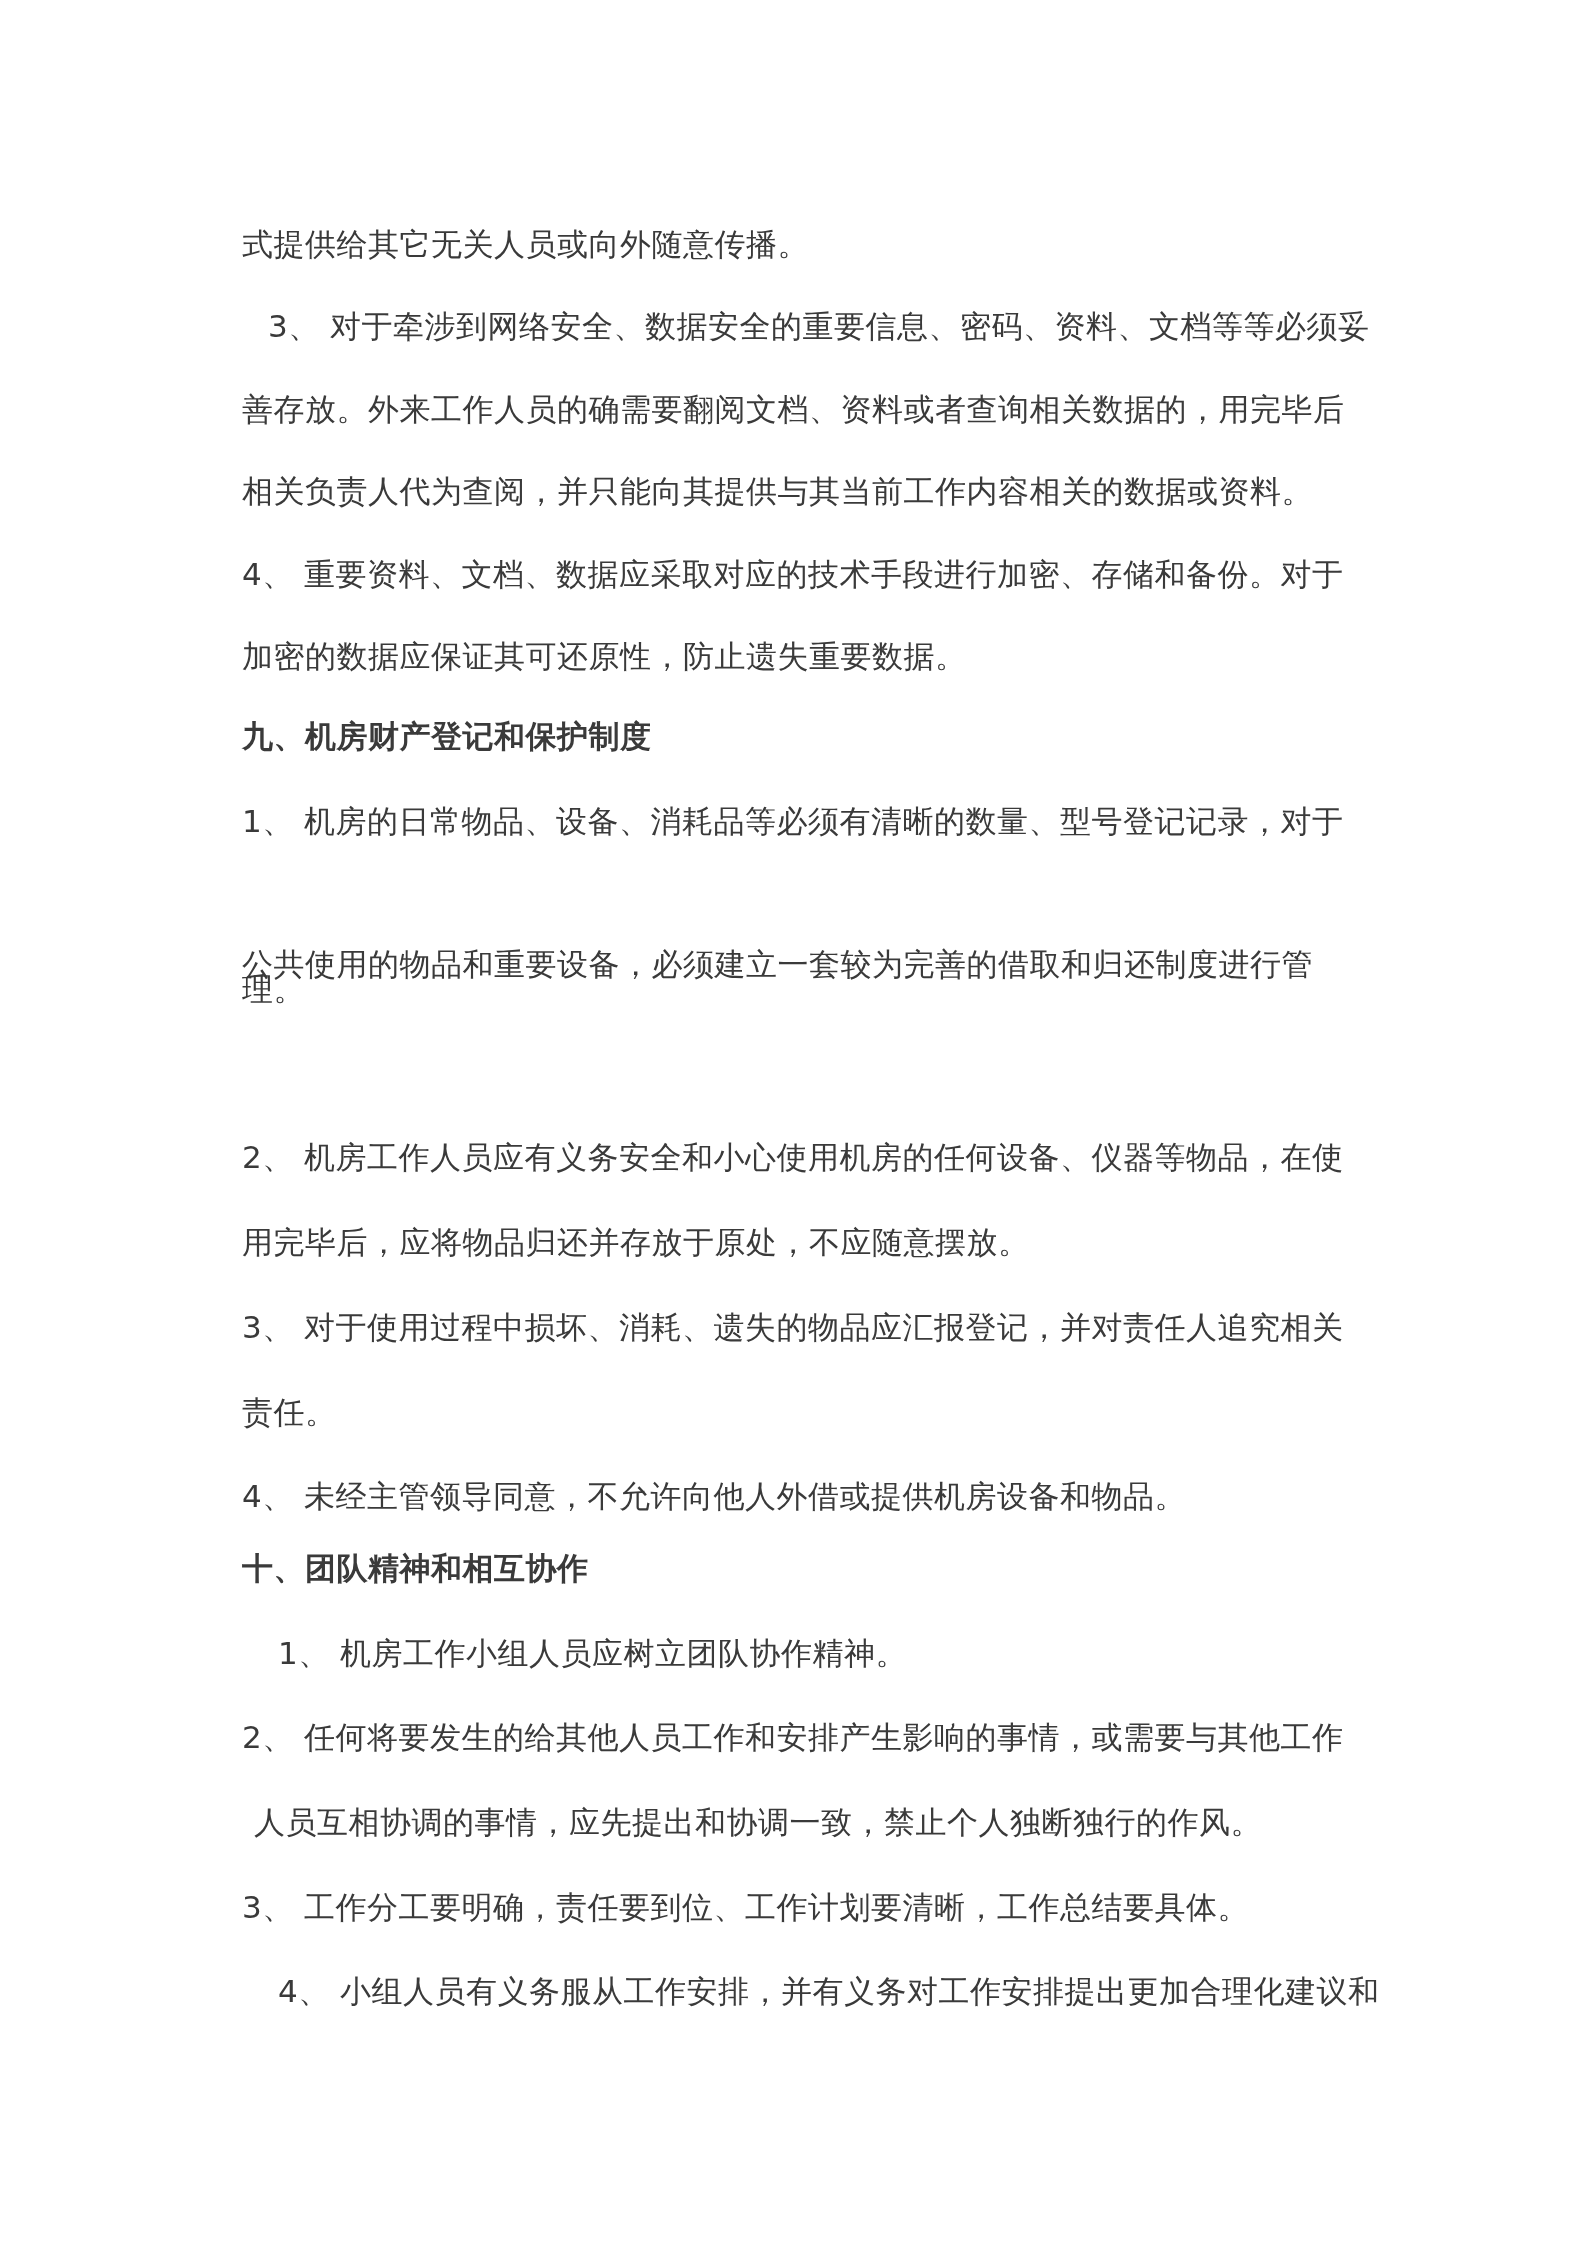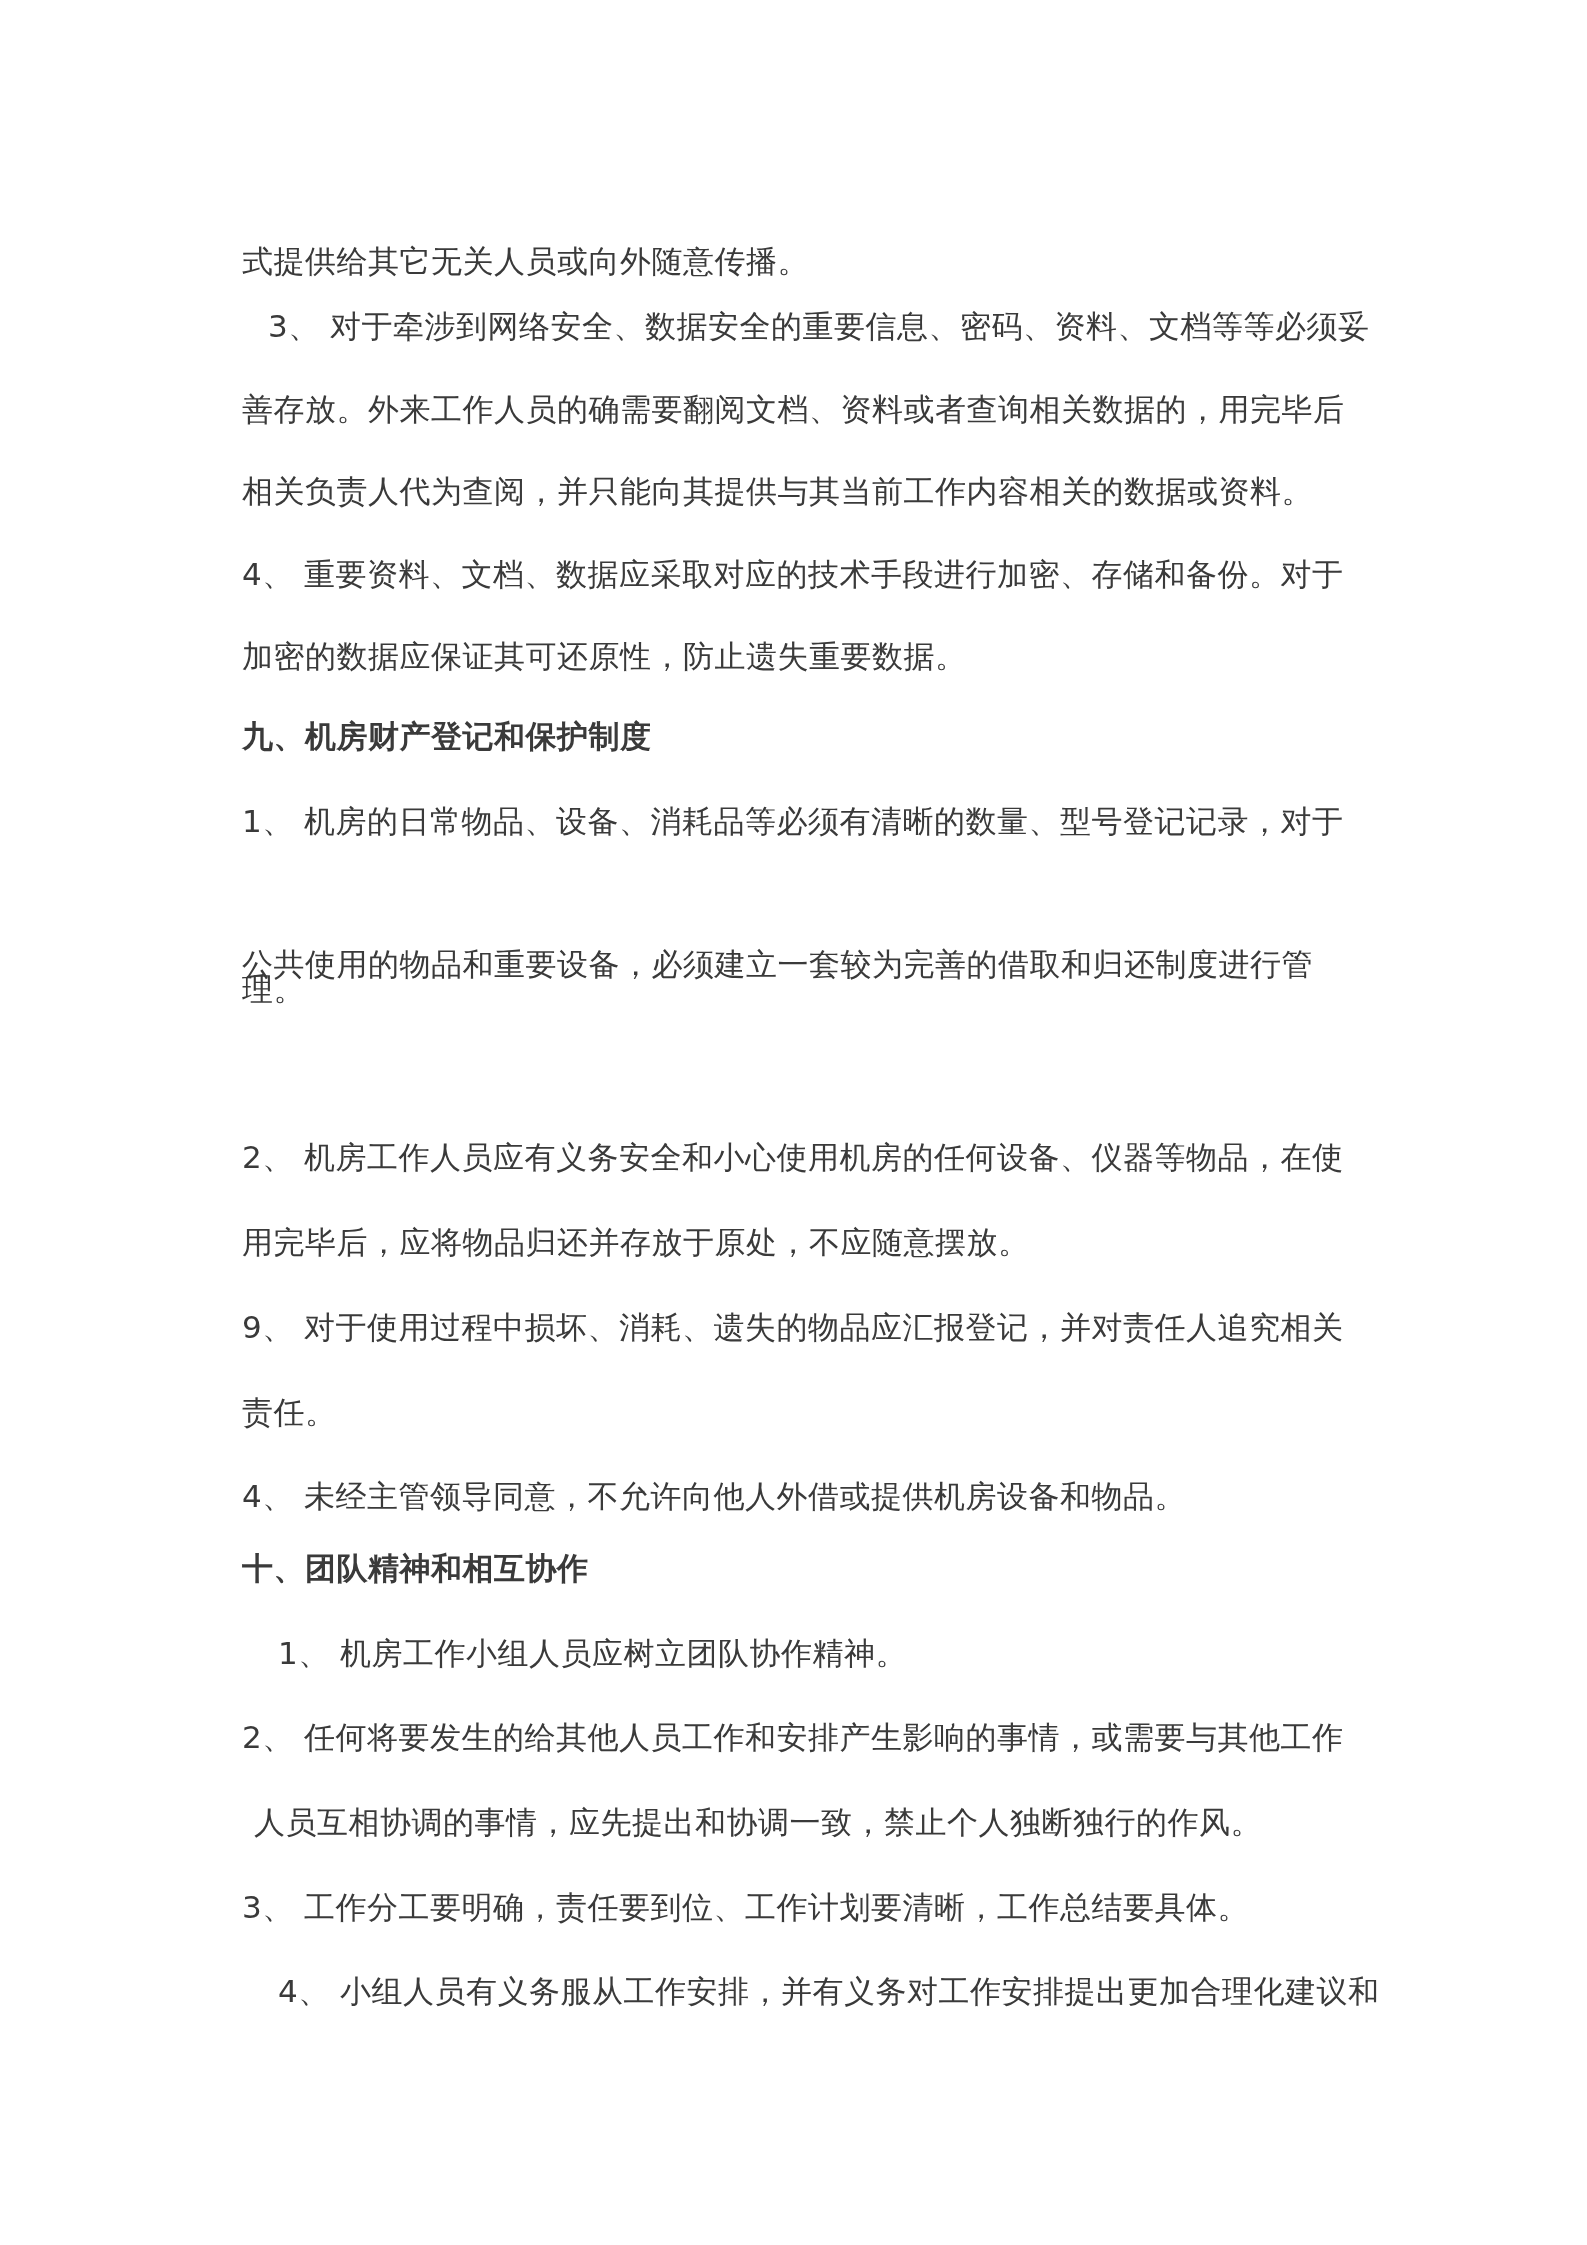--- a/index.html
+++ b/index.html
@@ -6,33 +6,33 @@
   body { width: 1587px; height: 2245px; position: relative; overflow: hidden;
          font-family: "DejaVu Sans", "Liberation Sans", sans-serif; color: #3a3a3a; }
   .line { position: absolute; left: 242px; width: 1125px; font-size: 31px; line-height: 40px;
           white-space: nowrap; letter-spacing: 0.5px; }
   .heading { font-weight: bold; }
 </style>
 </head>
 <body>
 
 <div id="doc">
-    <div class="line" style="top: 224px; margin-top: 17px;">式提供给其它无关人员或向外随意传播。</div>
+    <div class="line" style="top: 224px;">式提供给其它无关人员或向外随意传播。</div>
     <div class="line" style="top: 306px; margin-left: 26px;">3、 对于牵涉到网络安全、数据安全的重要信息、密码、资料、文档等等必须妥</div>
     <div class="line" style="top: 389px;">善存放。外来工作人员的确需要翻阅文档、资料或者查询相关数据的，用完毕后</div>
     <div class="line" style="top: 471px;">相关负责人代为查阅，并只能向其提供与其当前工作内容相关的数据或资料。</div>
     <div class="line" style="top: 554px;">4、 重要资料、文档、数据应采取对应的技术手段进行加密、存储和备份。对于</div>
     <div class="line" style="top: 636px;">加密的数据应保证其可还原性，防止遗失重要数据。</div>
     <div class="line heading" style="top: 716px;">九、机房财产登记和保护制度</div>
     <div class="line" style="top: 801px;">1、 机房的日常物品、设备、消耗品等必须有清晰的数量、型号登记记录，对于</div>
     <div class="line" style="top: 900px; margin-top: 44px;">公共使用的物品和重要设备，必须建立一套较为完善的借取和归还制度进行管</div>
     <div class="line" style="top: 969px;">理。</div>
     <div class="line" style="top: 1137px;">2、 机房工作人员应有义务安全和小心使用机房的任何设备、仪器等物品，在使</div>
     <div class="line" style="top: 1222px;">用完毕后，应将物品归还并存放于原处，不应随意摆放。</div>
-    <div class="line" style="top: 1307px;">9、 对于使用过程中损坏、消耗、遗失的物品应汇报登记，并对责任人追究相关</div>
+    <div class="line" style="top: 1307px;">3、 对于使用过程中损坏、消耗、遗失的物品应汇报登记，并对责任人追究相关</div>
     <div class="line" style="top: 1392px;">责任。</div>
     <div class="line" style="top: 1476px;">4、 未经主管领导同意，不允许向他人外借或提供机房设备和物品。</div>
     <div class="line heading" style="top: 1548px;">十、团队精神和相互协作</div>
     <div class="line" style="top: 1633px; margin-left: 36px;">1、 机房工作小组人员应树立团队协作精神。</div>
     <div class="line" style="top: 1717px;">2、 任何将要发生的给其他人员工作和安排产生影响的事情，或需要与其他工作</div>
     <div class="line" style="top: 1802px; margin-left: 12px;">人员互相协调的事情，应先提出和协调一致，禁止个人独断独行的作风。</div>
     <div class="line" style="top: 1887px;">3、 工作分工要明确，责任要到位、工作计划要清晰，工作总结要具体。</div>
     <div class="line" style="top: 1971px; margin-left: 36px;">4、 小组人员有义务服从工作安排，并有义务对工作安排提出更加合理化建议和</div>
   </div>
 

